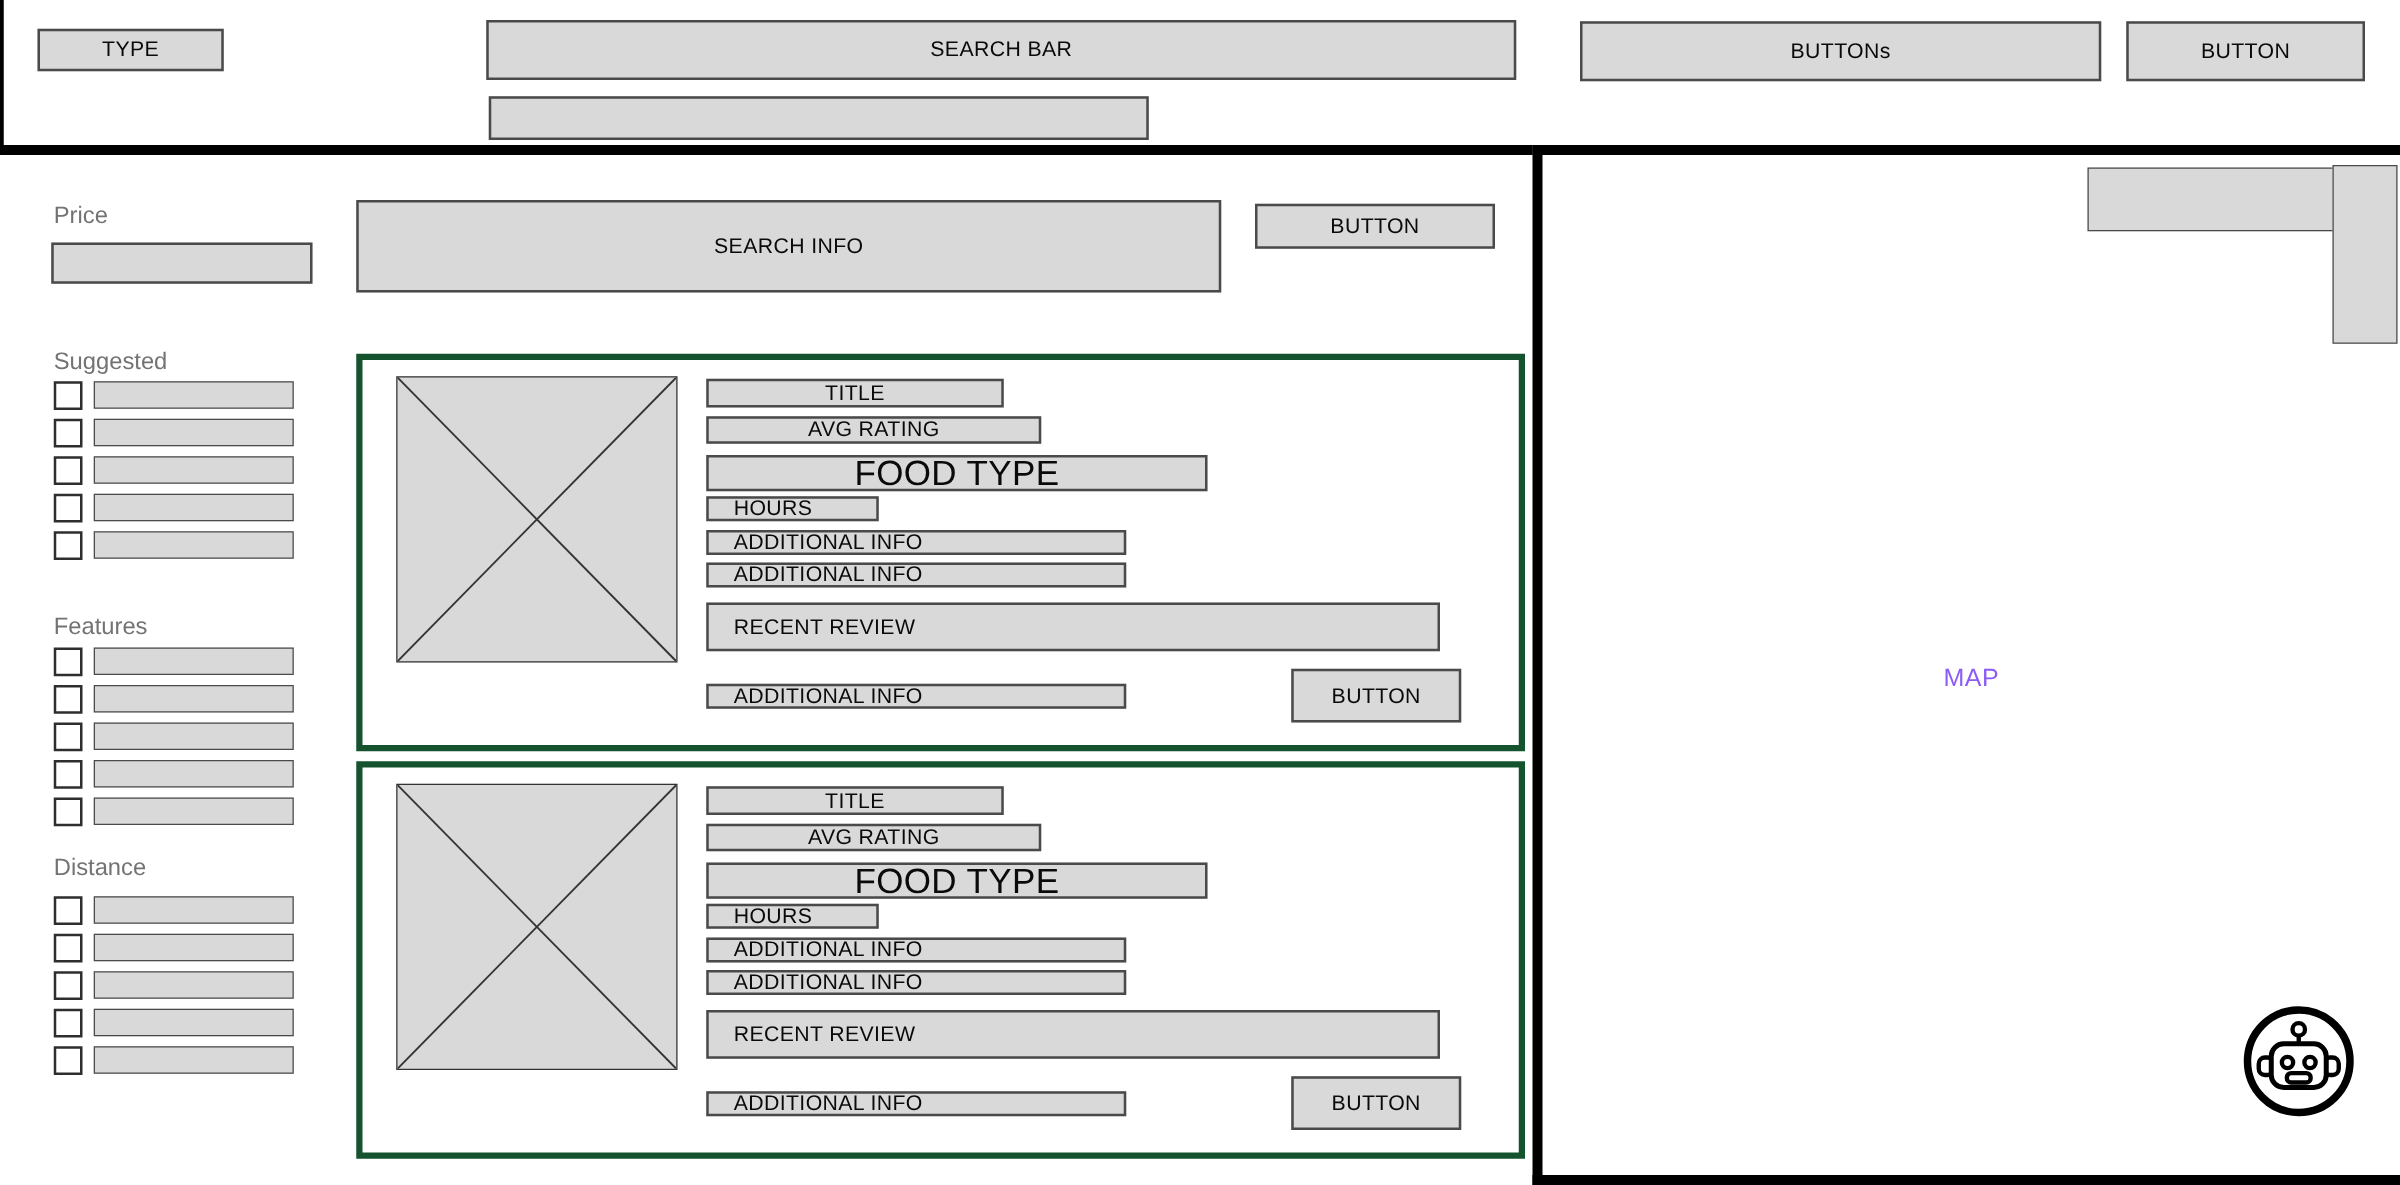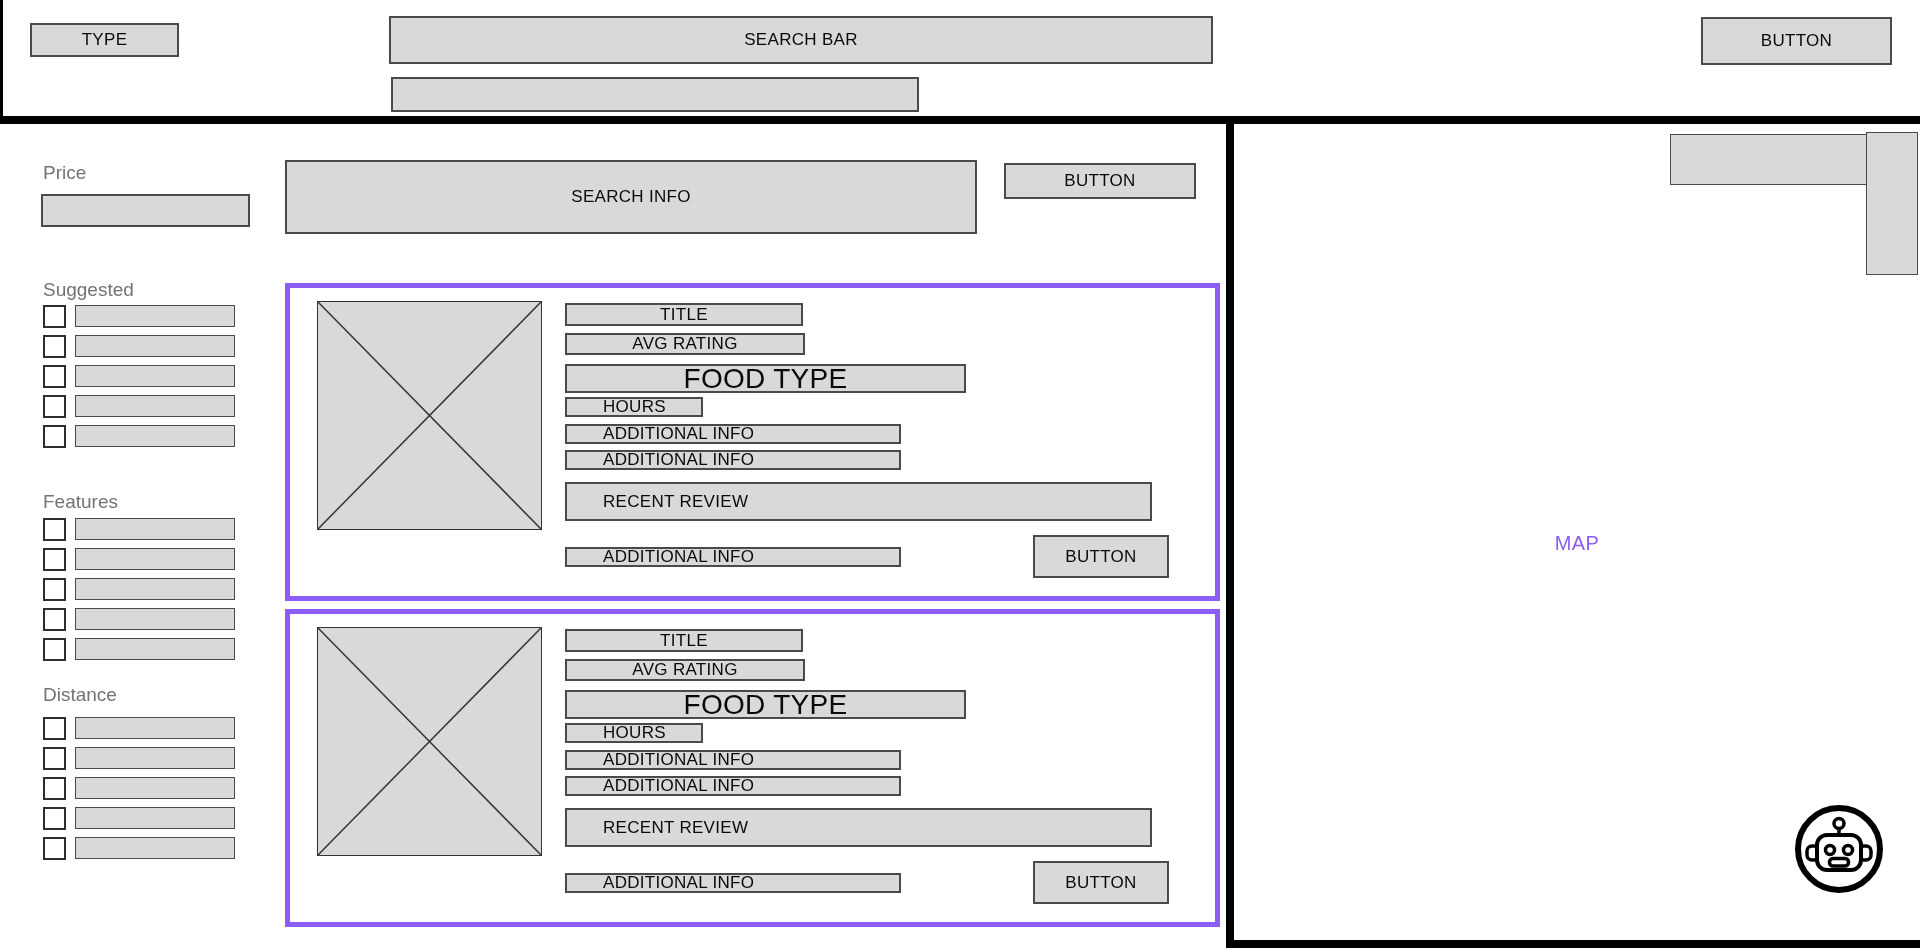--- a/index.html
+++ b/index.html
@@ -7,41 +7,41 @@
     position:relative;width:1920px;height:948px;background:#fff;overflow:hidden;
     font-family:"Liberation Sans",sans-serif;color:#000;
   }
   .abs{position:absolute;box-sizing:border-box;}
   
   .gbox{
     background:#d9d9d9;border:2px solid #4a4a4a;
     display:flex;align-items:center;justify-content:center;
     font-size:17px;letter-spacing:.3px;box-sizing:border-box;color:#0a0a0a;
   }
-  .gbox.leftpad{justify-content:flex-start;padding-left:36px;}
+  .gbox.leftpad{justify-content:flex-start;padding-left:20px;}
   
   #header{
     left:0;top:0;width:1920px;height:124px;background:#fff;
     border-left:3px solid #000;border-bottom:8px solid #000;
   }
   
   .side-label{font-size:19px;line-height:22px;color:#737373;}
   .opt-col{display:flex;flex-direction:column;gap:7px;}
   .opt-row{display:flex;align-items:flex-start;height:23px;}
   .chk{width:23px;height:23px;background:#fff;border:2px solid #2e2e2e;box-sizing:border-box;flex:none;}
   .opt-box{width:160px;height:22px;margin-left:9px;background:#d9d9d9;border:1.5px solid #4a4a4a;box-sizing:border-box;}
   
   .card{
     position:absolute;left:285px;width:935px;height:318px;
-    background:#fff;border:5px solid #8b5cf6;box-sizing:border-box;
+    background:#fff;border:5px solid #14532d;box-sizing:border-box;
   }
   .card .c-img{position:absolute;left:27px;top:13px;width:225px;height:229px;background:#d9d9d9;border:1.5px solid #333;box-sizing:border-box;}
   .card .c-img svg{display:block;width:100%;height:100%;}
   .card .c-title {position:absolute;left:275px;top:15px;width:238px;height:23px;}
-  .card .c-avg   {position:absolute;left:275px;top:45px;width:240px;height:22px;}
+  .card .c-avg   {position:absolute;left:275px;top:45px;width:268px;height:22px;}
   .card .c-food  {position:absolute;left:275px;top:76px;width:401px;height:29px;font-size:28px;}
   .card .c-hours {position:absolute;left:275px;top:109px;width:138px;height:20px;}
   .card .c-ai1   {position:absolute;left:275px;top:136px;width:336px;height:20px;}
   .card .c-ai2   {position:absolute;left:275px;top:162px;width:336px;height:20px;}
   .card .c-review{position:absolute;left:275px;top:194px;width:587px;height:39px;}
   .card .c-ai3   {position:absolute;left:275px;top:259px;width:336px;height:20px;}
   .card .c-btn   {position:absolute;left:743px;top:247px;width:136px;height:43px;cursor:pointer;}
   
   #map{
     left:1226px;top:116px;width:694px;height:832px;background:#fff;
@@ -55,20 +55,21 @@
 </style>
 </head>
 <body>
 
 <div id="app">
 
   <header id="header" class="abs">
     <div class="abs gbox" style="left:27px;top:23px;width:149px;height:34px;">TYPE</div>
     <div class="abs gbox" style="left:386px;top:16px;width:824px;height:48px;">SEARCH BAR</div>
     <div class="abs" style="left:388px;top:77px;width:528px;height:35px;background:#d9d9d9;border:2px solid #4a4a4a;"></div>
+    <div class="abs gbox" style="left:1261px;top:17px;width:417px;height:48px;">BUTTONs</div>
     <div class="abs gbox" style="left:1698px;top:17px;width:191px;height:48px;cursor:pointer;">BUTTON</div>
   </header>
 
   <aside>
     <div class="abs side-label" style="left:43px;top:162px;">Price</div>
     <div class="abs" style="left:41px;top:194px;width:209px;height:33px;background:#d9d9d9;border:2px solid #4a4a4a;"></div>
 
     <div class="abs side-label" style="left:43px;top:279px;">Suggested</div>
     <div class="abs opt-col" style="left:43px;top:305px;">
       <div class="opt-row">

